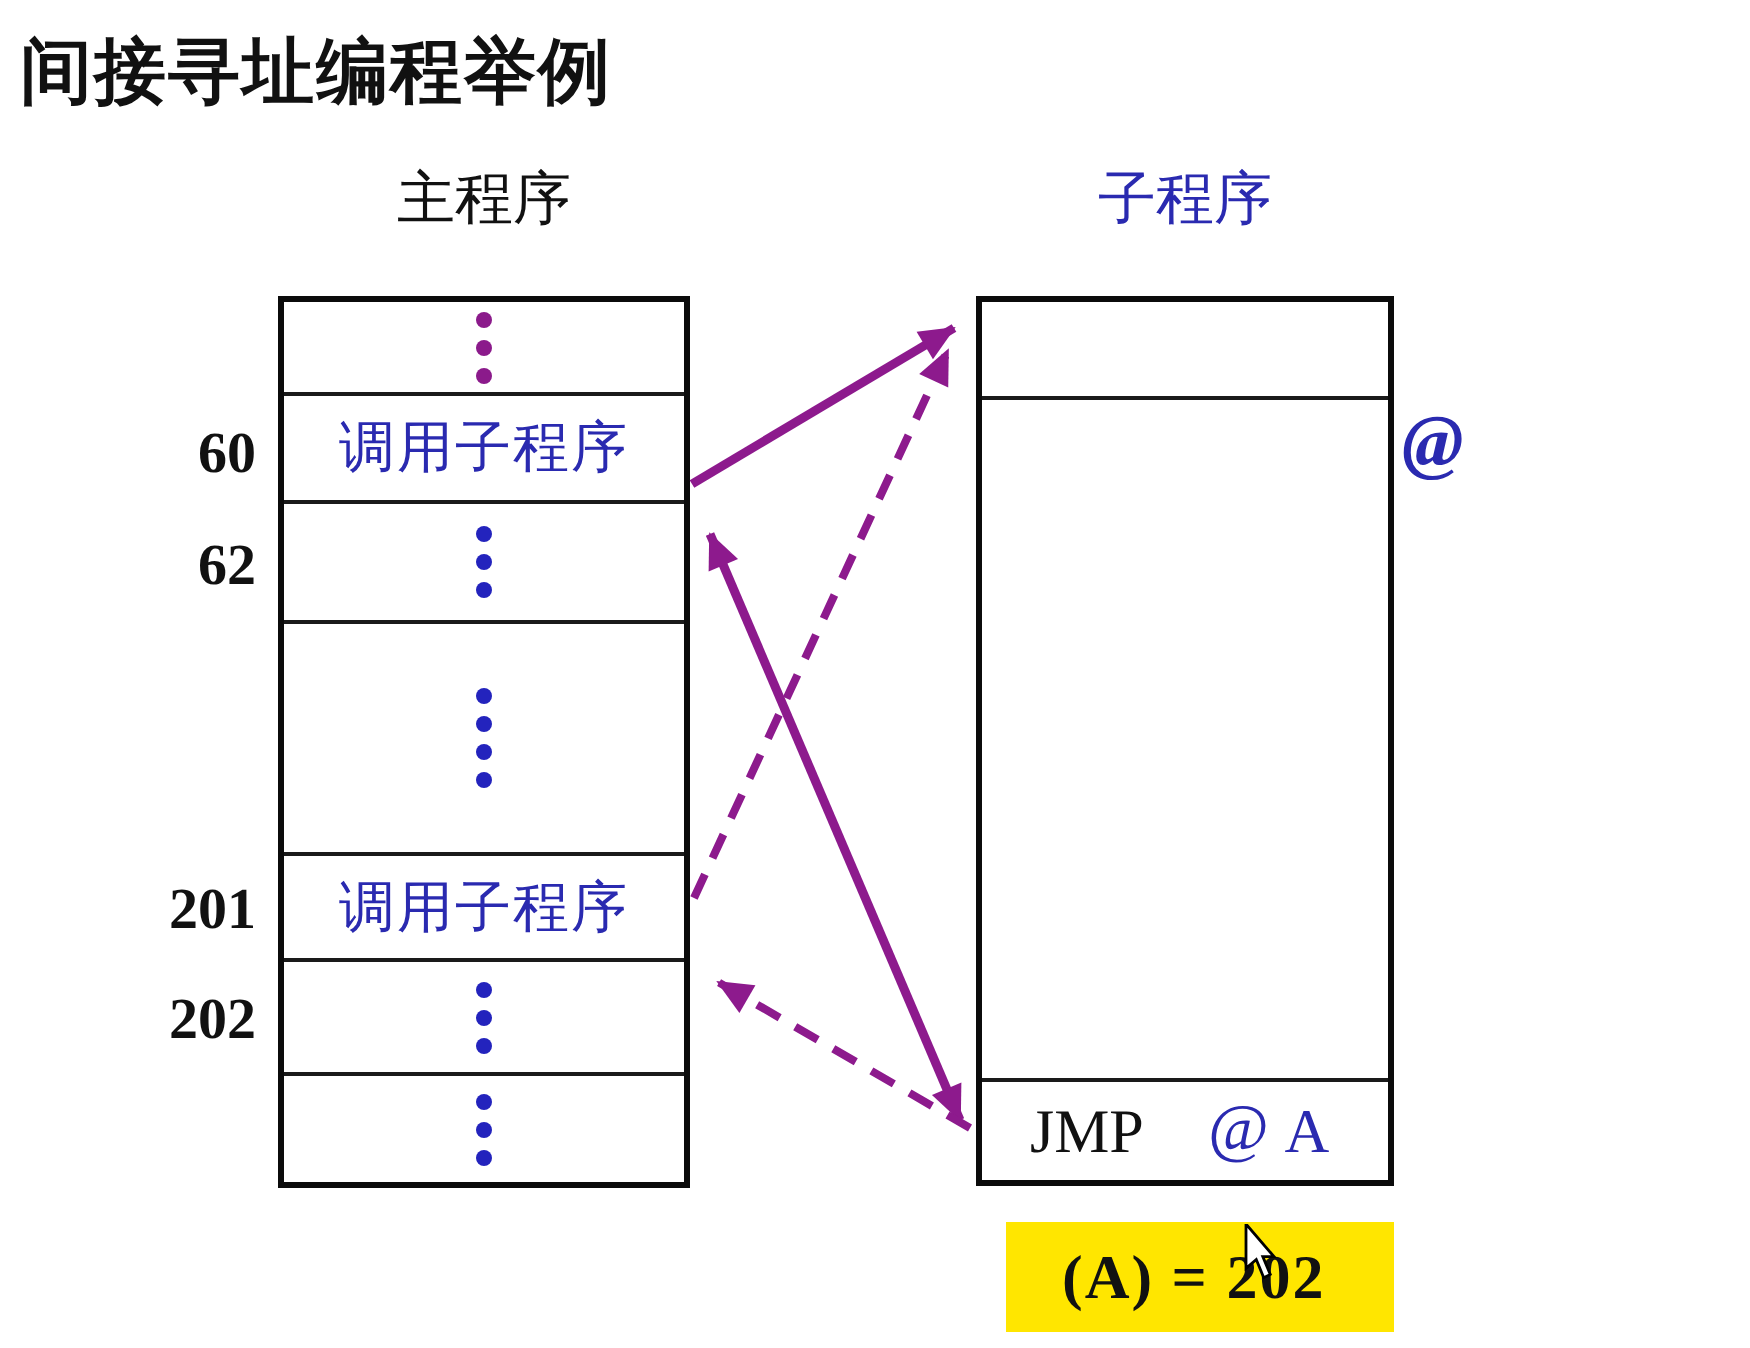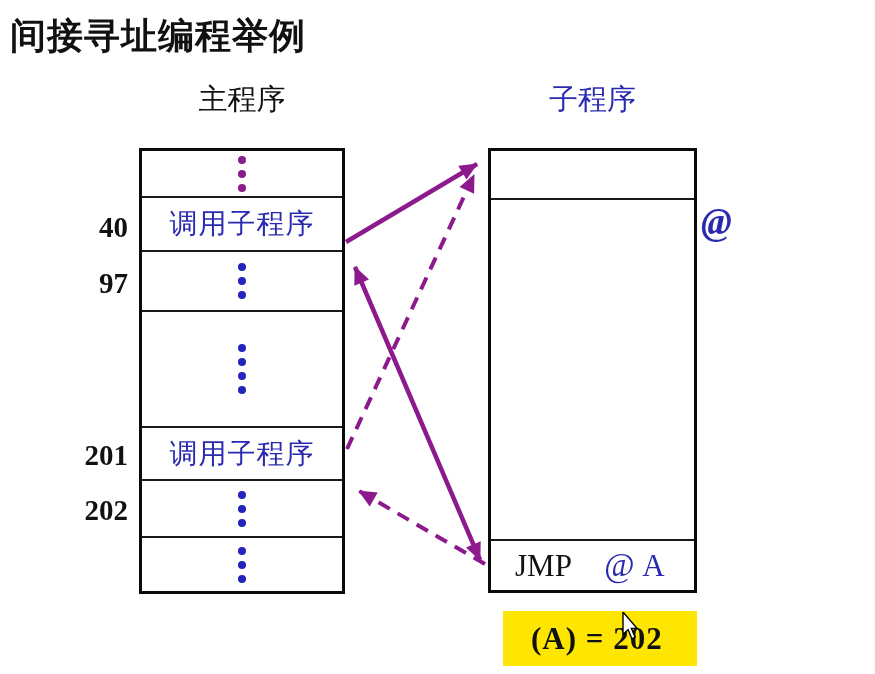--- a/index.html
+++ b/index.html
@@ -77,22 +77,22 @@
 </head>
 <body>
 
 <div id="slide">
 
   <div class="title">间接寻址编程举例</div>
 
   <div class="col-label main-label">主程序</div>
   <div class="col-label sub-label">子程序</div>
 
-  <div class="addr" id="addr-80">40</div>
-  <div class="addr" id="addr-81">97</div>
+  <div class="addr" id="addr-80">60</div>
+  <div class="addr" id="addr-81">62</div>
   <div class="addr" id="addr-201">201</div>
   <div class="addr" id="addr-202">202</div>
 
   <div class="membox" id="main-box">
     <div class="mrow r1">
       <span class="dots purple">
           <i></i>
           <i></i>
           <i></i>
         </span>

